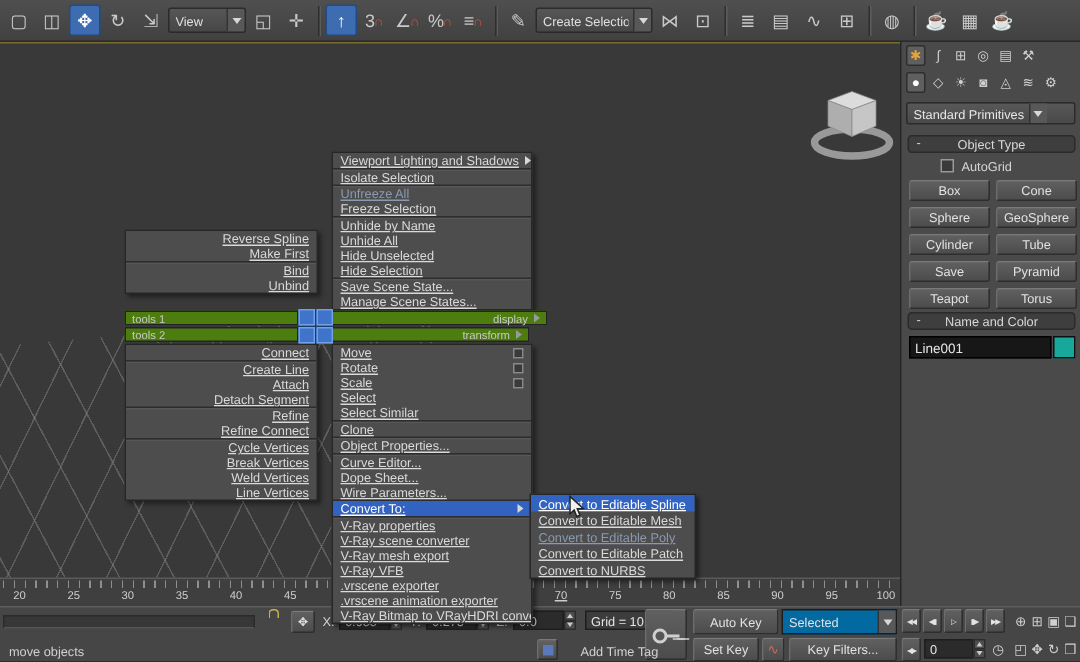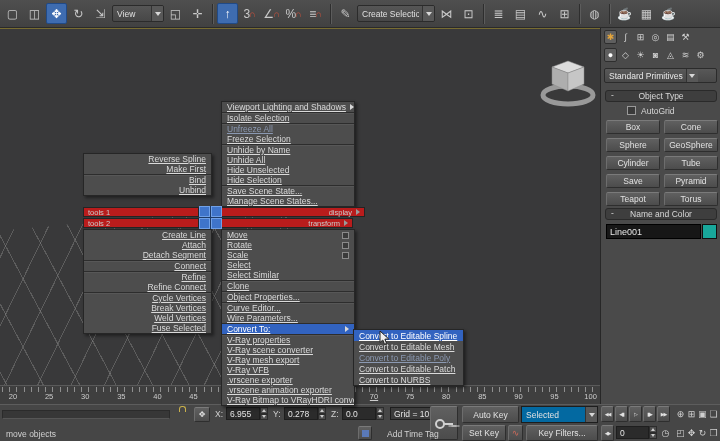--- a/index.html
+++ b/index.html
@@ -92,21 +92,21 @@
   .qgroup:last-child{border-bottom:none;box-shadow:none;}
   .qitem{height:10px;display:flex;align-items:center;padding:0 5px;font-size:8.5px;color:#dadada;
     white-space:nowrap;overflow:hidden;text-decoration:underline;}
   .qitem .lbl{flex:1;}
   .ralign .qitem .lbl{text-align:right;}
   .qitem.hl{background:#3263c0;color:#fff;}
   .qitem.dis{color:#8b99b2;}
   .arr{width:0;height:0;border-top:3px solid transparent;border-bottom:3px solid transparent;
     border-left:4px solid #d8d8d8;margin-left:4px;flex:none;}
   .cog{width:7px;height:7px;background:#3a3a3a;border:1px solid #8a8a8a;margin-left:4px;flex:none;box-sizing:border-box;}
-  .qbar{position:absolute;background:#b91c1c;border:1px solid #242424;color:#c9c9c9;font-size:7.5px;
+  .qbar{position:absolute;background:#4d7c0f;border:1px solid #242424;color:#c9c9c9;font-size:7.5px;
     display:flex;align-items:center;padding:0 4px;z-index:11;box-sizing:border-box;}
   .qbar.r{justify-content:flex-end;}
   .qsq{position:absolute;left:199px;top:206px;width:23px;height:23px;z-index:12;
     display:grid;grid-template-columns:11px 11px;grid-template-rows:11px 11px;gap:1px;background:#1e3a66;}
   .qsq div{background:#3f74ca;border:1px solid #6fa0e8;box-sizing:border-box;}
   .cursor{position:absolute;left:379px;top:330px;z-index:30;}
 </style>
 </head>
 <body>
 
@@ -415,54 +415,54 @@
           <span class="lbl">Save Scene State...</span>
         </div>
         <div class="qitem">
           <span class="lbl">Manage Scene States...</span>
         </div>
       </div>
     </div>
   <div class="qbox ralign" style="left:83px;top:229px;width:127px;">
       <div class="qgroup">
         <div class="qitem">
+          <span class="lbl">Connect</span>
+        </div>
+      </div>
+      <div class="qgroup">
+        <div class="qitem">
           <span class="lbl">Create Line</span>
         </div>
         <div class="qitem">
           <span class="lbl">Attach</span>
         </div>
         <div class="qitem">
           <span class="lbl">Detach Segment</span>
         </div>
       </div>
       <div class="qgroup">
         <div class="qitem">
-          <span class="lbl">Connect</span>
-        </div>
-      </div>
-      <div class="qgroup">
-        <div class="qitem">
           <span class="lbl">Refine</span>
         </div>
         <div class="qitem">
           <span class="lbl">Refine Connect</span>
         </div>
       </div>
       <div class="qgroup">
         <div class="qitem">
           <span class="lbl">Cycle Vertices</span>
         </div>
         <div class="qitem">
           <span class="lbl">Break Vertices</span>
         </div>
         <div class="qitem">
           <span class="lbl">Weld Vertices</span>
         </div>
         <div class="qitem">
-          <span class="lbl">Fuse Selected</span>
+          <span class="lbl">Line Vertices</span>
         </div>
       </div>
     </div>
   <div class="qbox" style="left:221px;top:229px;width:132px;">
       <div class="qgroup">
         <div class="qitem">
           <span class="lbl">Move</span>
           <span class="cog"></span>
         </div>
         <div class="qitem">
@@ -486,20 +486,23 @@
         </div>
       </div>
       <div class="qgroup">
         <div class="qitem">
           <span class="lbl">Object Properties...</span>
         </div>
       </div>
       <div class="qgroup">
         <div class="qitem">
           <span class="lbl">Curve Editor...</span>
+        </div>
+        <div class="qitem">
+          <span class="lbl">Dope Sheet...</span>
         </div>
         <div class="qitem">
           <span class="lbl">Wire Parameters...</span>
         </div>
       </div>
       <div class="qgroup">
         <div class="qitem hl">
           <span class="lbl">Convert To:</span>
           <span class="arr"></span>
         </div>

